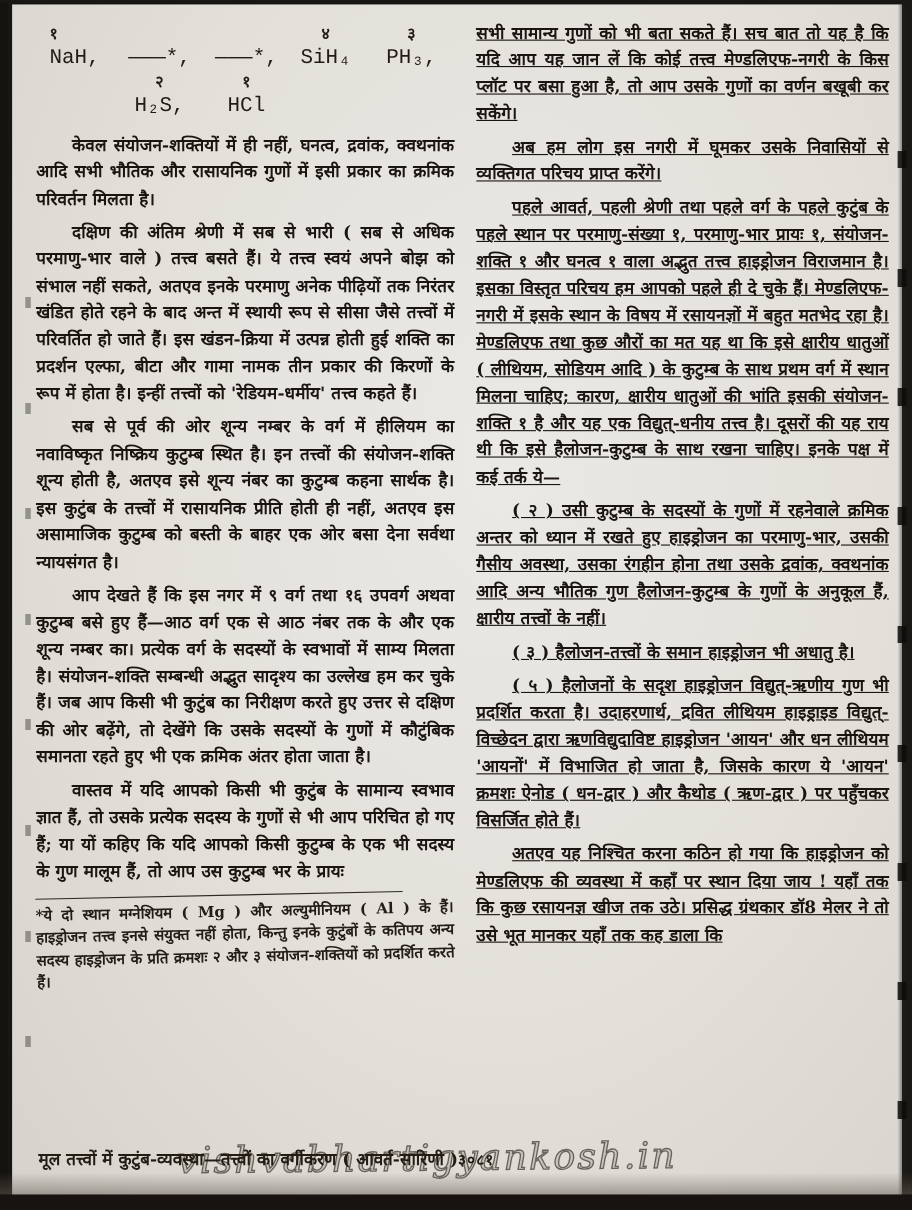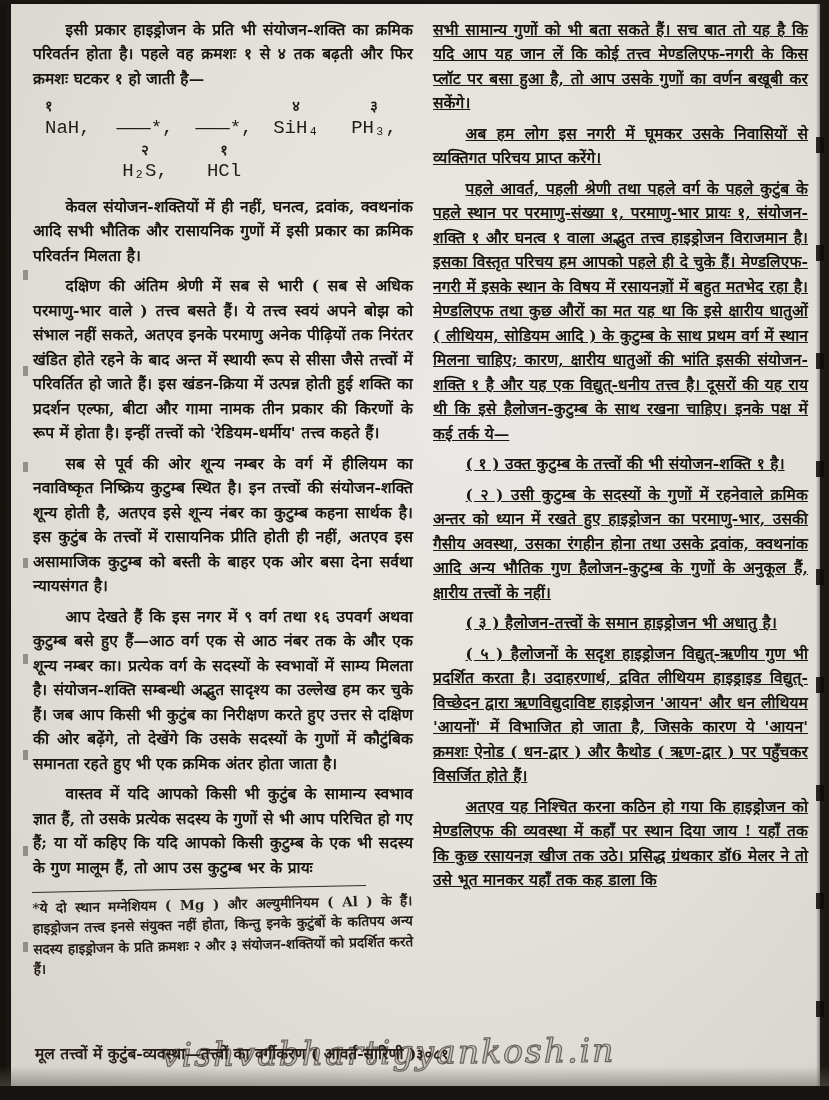--- a/index.html
+++ b/index.html
@@ -81,21 +81,20 @@
 </style>
 </head>
 <body>
 
 <div class="scan">
   <div class="paper">
 
     <div class="columns">
 
       <div class="col col-left">
-        <p class="para indent">इसी प्रकार हाइड्रोजन के प्रति भी संयोजन-शक्ति का क्रमिक परिवर्तन होता है। पहले वह क्रमशः १ से ४ तक बढ़ती और फिर क्रमशः घटकर १ हो जाती है—</p>
 
         <div class="f-grid">
           <span class="f-cell f-lab  r1 c1">१</span>
           <span class="f-cell f-lab  r1 c4">४</span>
           <span class="f-cell f-lab  r1 c5">३</span>
 
           <span class="f-cell f-main r2 c1">NaH,</span>
           <span class="f-cell f-main r2 c2">———*,</span>
           <span class="f-cell f-main r2 c3">———*,</span>
           <span class="f-cell f-main r2 c4">SiH₄</span>
@@ -117,25 +116,24 @@
         <div class="footnote-block">
           <div class="footnote-rule"></div>
           <p class="footnote-text">*ये दो स्थान मग्नेशियम ( Mg ) और अल्युमीनियम ( Al ) के हैं। हाइड्रोजन तत्त्व इनसे संयुक्त नहीं होता, किन्तु इनके कुटुंबों के कतिपय अन्य सदस्य हाइड्रोजन के प्रति क्रमशः २ और ३ संयोजन-शक्तियों को प्रदर्शित करते हैं।</p>
         </div>
       </div>
 
       <div class="col col-right">
         <p class="para">सभी सामान्य गुणों को भी बता सकते हैं। सच बात तो यह है कि यदि आप यह जान लें कि कोई तत्त्व मेण्डलिएफ-नगरी के किस प्लॉट पर बसा हुआ है, तो आप उसके गुणों का वर्णन बखूबी कर सकेंगे।</p>
         <p class="para indent">अब हम लोग इस नगरी में घूमकर उसके निवासियों से व्यक्तिगत परिचय प्राप्त करेंगे।</p>
         <p class="para indent">पहले आवर्त, पहली श्रेणी तथा पहले वर्ग के पहले कुटुंब के पहले स्थान पर परमाणु-संख्या १, परमाणु-भार प्रायः १, संयोजन-शक्ति १ और घनत्व १ वाला अद्भुत तत्त्व हाइड्रोजन विराजमान है। इसका विस्तृत परिचय हम आपको पहले ही दे चुके हैं। मेण्डलिएफ-नगरी में इसके स्थान के विषय में रसायनज्ञों में बहुत मतभेद रहा है। मेण्डलिएफ तथा कुछ औरों का मत यह था कि इसे क्षारीय धातुओं ( लीथियम, सोडियम आदि ) के कुटुम्ब के साथ प्रथम वर्ग में स्थान मिलना चाहिए; कारण, क्षारीय धातुओं की भांति इसकी संयोजन-शक्ति १ है और यह एक विद्युत्-धनीय तत्त्व है। दूसरों की यह राय थी कि इसे हैलोजन-कुटुम्ब के साथ रखना चाहिए। इनके पक्ष में कई तर्क ये—</p>
-        <p class="para indent">( १ ) उक्त कुटुम्ब के तत्त्वों की भी संयोजन-शक्ति १ है।</p>
         <p class="para indent">( २ ) उसी कुटुम्ब के सदस्यों के गुणों में रहनेवाले क्रमिक अन्तर को ध्यान में रखते हुए हाइड्रोजन का परमाणु-भार, उसकी गैसीय अवस्था, उसका रंगहीन होना तथा उसके द्रवांक, क्वथनांक आदि अन्य भौतिक गुण हैलोजन-कुटुम्ब के गुणों के अनुकूल हैं, क्षारीय तत्त्वों के नहीं।</p>
         <p class="para indent">( ३ ) हैलोजन-तत्त्वों के समान हाइड्रोजन भी अधातु है।</p>
         <p class="para indent">( ५ ) हैलोजनों के सदृश हाइड्रोजन विद्युत्-ऋणीय गुण भी प्रदर्शित करता है। उदाहरणार्थ, द्रवित लीथियम हाइड्राइड विद्युत्-विच्छेदन द्वारा ऋणविद्युदाविष्ट हाइड्रोजन 'आयन' और धन लीथियम 'आयनों' में विभाजित हो जाता है, जिसके कारण ये 'आयन' क्रमशः ऐनोड ( धन-द्वार ) और कैथोड ( ऋण-द्वार ) पर पहुँचकर विसर्जित होते हैं।</p>
-        <p class="para indent">अतएव यह निश्चित करना कठिन हो गया कि हाइड्रोजन को मेण्डलिएफ की व्यवस्था में कहाँ पर स्थान दिया जाय ! यहाँ तक कि कुछ रसायनज्ञ खीज तक उठे। प्रसिद्ध ग्रंथकार डॉ6 मेलर ने तो उसे भूत मानकर यहाँ तक कह डाला कि</p>
+        <p class="para indent">अतएव यह निश्चित करना कठिन हो गया कि हाइड्रोजन को मेण्डलिएफ की व्यवस्था में कहाँ पर स्थान दिया जाय ! यहाँ तक कि कुछ रसायनज्ञ खीज तक उठे। प्रसिद्ध ग्रंथकार डॉ8 मेलर ने तो उसे भूत मानकर यहाँ तक कह डाला कि</p>
       </div>
 
     </div>
 
     <div class="watermark">vishvabhartigyankosh.in</div>
 
     <div class="footer">
       <span class="footer-title">मूल तत्त्वों में कुटुंब-व्यवस्था—तत्त्वों का वर्गीकरण ( आवर्त-सारिणी )</span>
       <span class="page-number">३०८१</span>
     </div>

